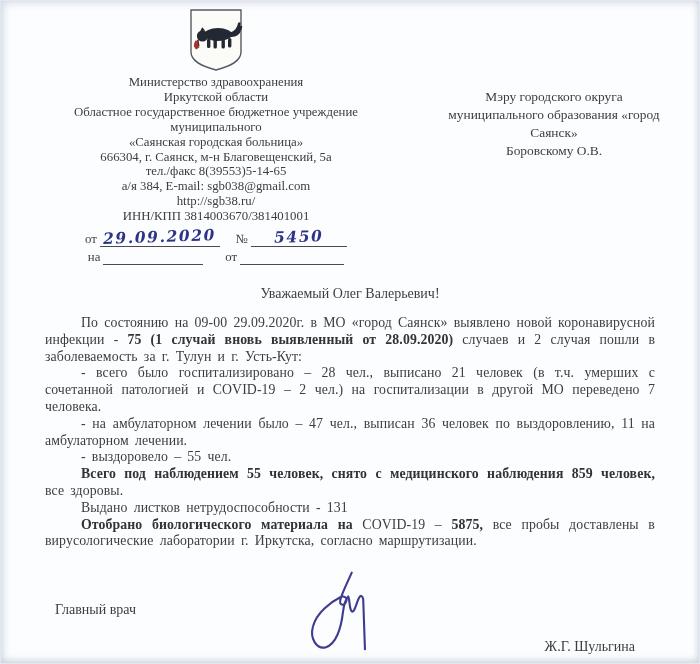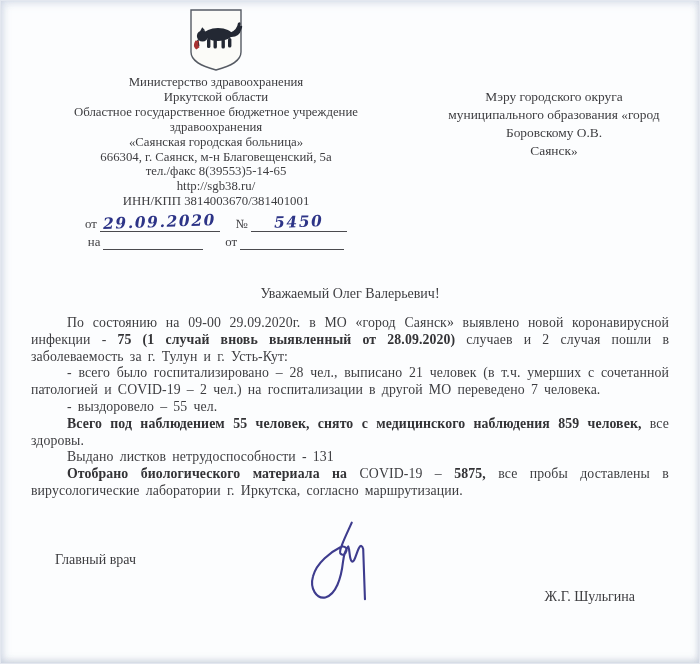--- a/index.html
+++ b/index.html
@@ -36,21 +36,21 @@
   .gap1{width:16px;}
   .gap2{width:22px;}
   .hand{
     display:inline-block;
     font-family:"DejaVu Serif",serif;
     font-style:italic;font-weight:bold;
     font-size:15.5px;letter-spacing:1.6px;
     color:#2d3487;transform:rotate(-2deg);
   }
   .salutation{text-align:center;font-size:14px;margin:18px 0 13px 0;}
-  .body-text{margin:0 31px;font-size:13.8px;line-height:16.8px;
+  .body-text{margin:0 45px;font-size:13.8px;line-height:16.8px;
              text-align:justify;word-spacing:2.6px;letter-spacing:.1px;}
   .body-text p{margin:0;text-indent:36px;}
   .body-text b{color:#333336;}
   .sign-row{position:relative;margin:30px 55px 0 55px;height:88px;font-size:14px;}
   .sign-label{position:absolute;left:0;top:22px;}
   .sign-name{position:absolute;right:10px;top:17px;margin-top:42px;}
   .sign-svg{position:absolute;left:50%;top:-14px;transform:translateX(-56%);}
 </style>
 </head>
 <body>
@@ -73,24 +73,25 @@
           <rect x="41" y="30" width="3.4" height="9.5" rx="1.6"></rect>
           <path d="M43.5 24.5 q6.5 -2.5 7.5 -9.5 q3.5 -2.5 2.2 3 q3.3 -1.2 1.2 3.2 q-2.2 8.3 -10.9 7.8 z"></path>
         </g>
         <path d="M8.5 32.5 q-3.5 5.5 .8 9 l3.2 -2.2 q-2.2 -3.3 -.4 -6.3 z" fill="#a83232"></path>
       </svg>
 
       <div class="sender">
           <div>Министерство здравоохранения</div>
           <div>Иркутской области</div>
           <div>Областное государственное бюджетное учреждение</div>
-          <div>здравоохранения</div>
+          <div>муниципального</div>
           <div>«Саянская городская больница»</div>
           <div>666304, г. Саянск, м-н Благовещенский, 5а</div>
           <div>тел./факс 8(39553)5-14-65</div>
+          <div>а/я 384, E-mail: sgb038@gmail.com</div>
           <div>http://sgb38.ru/</div>
           <div>ИНН/КПП 3814003670/381401001</div>
         </div>
 
       <div class="ref-row">
         <span class="ref-label">от</span>
         <span class="ref-line w-date"><span class="hand">29.09.2020</span></span>
         <span class="gap1"></span>
         <span class="ref-label">№</span>
         <span class="ref-line w-num"><span class="hand">5450</span></span>
@@ -101,30 +102,31 @@
         <span class="ref-line small w-na"></span>
         <span class="gap2"></span>
         <span class="ref-label">от</span>
         <span class="ref-line small w-ot2"></span>
       </div>
     </div>
 
     <div class="right-col">
         <div>Мэру городского округа</div>
         <div>муниципального образования «город</div>
+        <div>Саянск»</div>
         <div>Боровскому О.В.</div>
-        <div>Саянск»</div>
       </div>
   </div>
 
   <div class="salutation">Уважаемый Олег Валерьевич!</div>
 
   <div class="body-text">
       <p><span>По состоянию на 09-00 29.09.2020г. в МО «город Саянск» выявлено новой коронавирусной инфекции - </span><b>75 (1 случай вновь выявленный от 28.09.2020)</b><span> случаев и 2 случая пошли в заболеваемость за г. Тулун и г. Усть-Кут:</span></p>
       <p><span>- всего было госпитализировано – 28 чел., выписано 21 человек (в т.ч. умерших с сочетанной патологией и COVID-19 – 2 чел.) на госпитализации в другой МО переведено 7 человека.</span></p>
+      <p><span>- на амбулаторном лечении было – 47 чел., выписан 36 человек по выздоровлению, 11 на амбулаторном лечении.</span></p>
       <p><span>- выздоровело – 55 чел.</span></p>
       <p><b>Всего под наблюдением 55 человек, снято с медицинского наблюдения 859 человек,</b><span> все здоровы.</span></p>
       <p><span>Выдано листков нетрудоспособности - 131</span></p>
       <p><b>Отобрано биологического материала на</b><span> COVID-19 – </span><b>5875,</b><span> все пробы доставлены в вирусологические лаборатории г. Иркутска, согласно маршрутизации.</span></p>
     </div>
 
   <div class="sign-row">
     <span class="sign-label">Главный врач</span>
 
     <svg class="sign-svg" width="88" height="96" viewBox="0 0 100 100">

